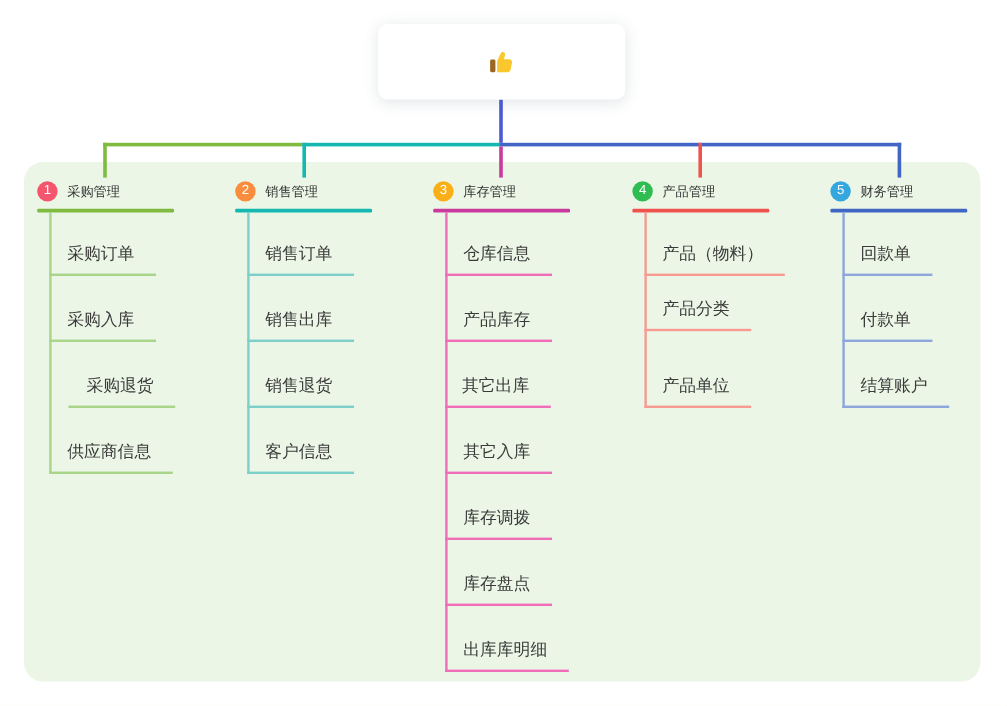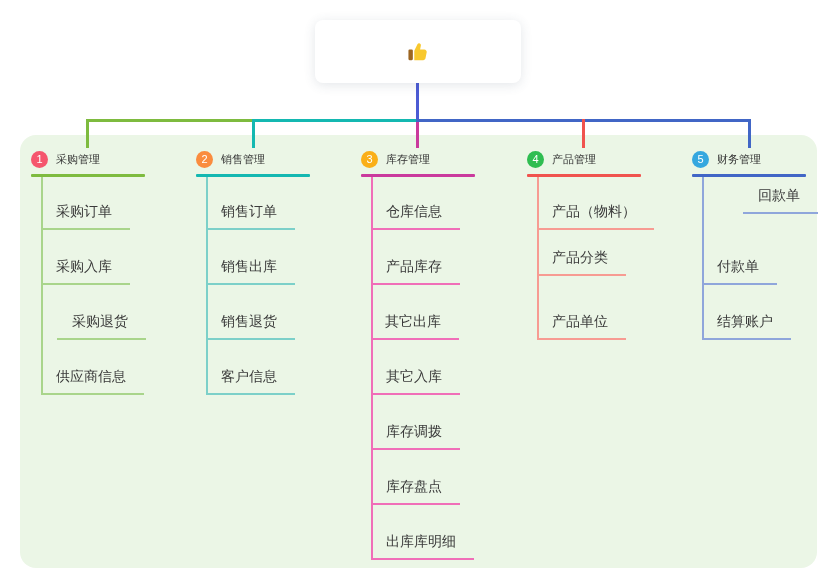--- a/index.html
+++ b/index.html
@@ -125,21 +125,21 @@
       </div>
       <div class="sub-item" style="left: 537px; top: 310px; border-bottom-color: rgb(247, 155, 146);">
         <span class="sub-label">产品单位</span>
       </div>
       <div class="branch-title" style="left: 692px; top: 147px;">
         <span class="badge" style="background: rgb(53, 167, 223);">5</span>
         <span class="branch-label">财务管理</span>
       </div>
       <div class="title-underline" style="left: 692px; top: 174px; background: rgb(65, 102, 198);"></div>
       <div class="sub-vline" style="left: 702px; top: 177px; height: 163px; background: rgb(143, 166, 219);"></div>
-      <div class="sub-item" style="left: 702px; top: 184px; border-bottom-color: rgb(143, 166, 219); margin-left: 41px;">
+      <div class="sub-item" style="left: 702px; top: 200px; border-bottom-color: rgb(143, 166, 219);">
         <span class="sub-label">回款单</span>
       </div>
       <div class="sub-item" style="left: 702px; top: 255px; border-bottom-color: rgb(143, 166, 219);">
         <span class="sub-label">付款单</span>
       </div>
       <div class="sub-item" style="left: 702px; top: 310px; border-bottom-color: rgb(143, 166, 219);">
         <span class="sub-label">结算账户</span>
       </div>
     </div>
 </div>

